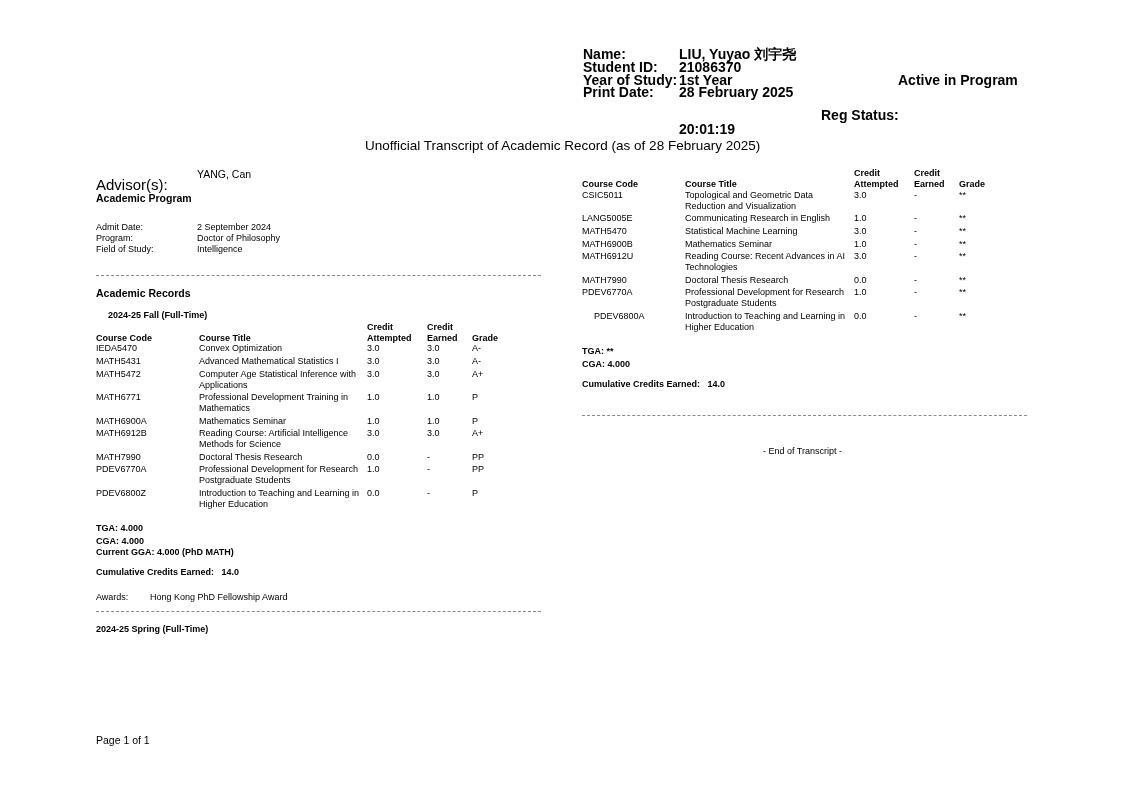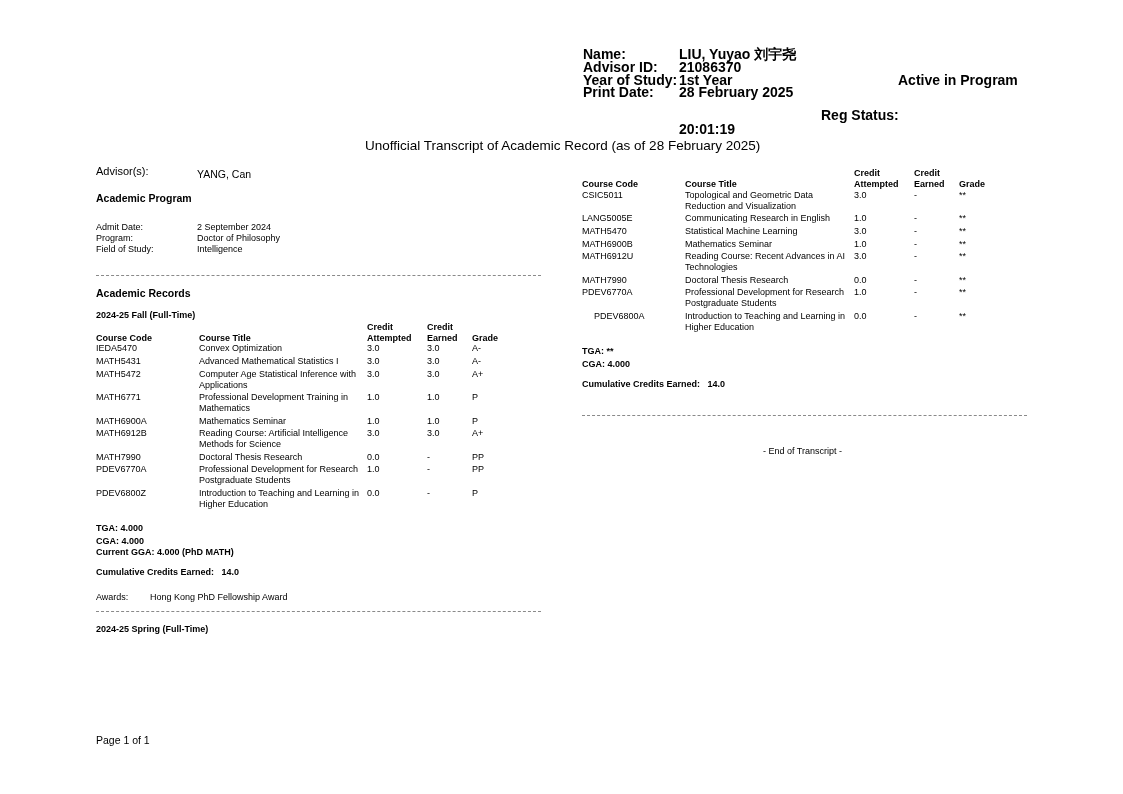--- a/index.html
+++ b/index.html
@@ -14,50 +14,50 @@
   .row .c { position: absolute; white-space: nowrap; }
   .row .t { position: absolute; white-space: normal; }
   .th { font-weight: bold; font-size: 9px; line-height: 11px; position: absolute; white-space: nowrap; }
 </style>
 </head>
 <body>
 
 <div>
   <div class="abs hdr" style="left:583px;top:48px;">Name:</div>
   <div class="abs hdr" style="left:679px;top:48px;">LIU, Yuyao 刘宇尧</div>
-  <div class="abs hdr" style="left:583px;top:61px;">Advisor ID:</div>
+  <div class="abs hdr" style="left:583px;top:61px;">Student ID:</div>
   <div class="abs hdr" style="left:679px;top:61px;">21086370</div>
   <div class="abs hdr" style="left:583px;top:74px;">Year of Study:</div>
   <div class="abs hdr" style="left:679px;top:74px;">1st Year</div>
   <div class="abs hdr" style="left:821px;top:74px;margin-top:35px;">Reg Status:</div>
   <div class="abs hdr" style="left:898px;top:74px;">Active in Program</div>
   <div class="abs hdr" style="left:583px;top:86px;">Print Date:</div>
   <div class="abs hdr" style="left:679px;top:86px;">28 February 2025</div>
   <div class="abs hdr" style="left:679px;top:99px;margin-top:24px;">20:01:19</div>
 </div>
 
 <div class="abs" style="left:365px;top:138px;font-size:13.5px;">Unofficial Transcript of Academic Record (as of 28 February 2025)</div>
 
-<div class="abs" style="left:96px;top:165px;font-size:11px;">Advisor(s):</div>
+<div class="abs" style="left:96px;top:176px;font-size:15px;">Advisor(s):</div>
 <div class="abs" style="left:197px;top:168px;font-size:10.5px;">YANG, Can</div>
 
 <div class="abs b" style="left:96px;top:192px;font-size:10.5px;">Academic Program</div>
 
 <div class="abs sm" style="left:96px;top:222px;">Admit Date:</div>
 <div class="abs sm" style="left:197px;top:222px;">2 September 2024</div>
 <div class="abs sm" style="left:96px;top:233px;">Program:</div>
 <div class="abs sm" style="left:197px;top:233px;">Doctor of Philosophy</div>
 <div class="abs sm" style="left:96px;top:244px;">Field of Study:</div>
 <div class="abs sm" style="left:197px;top:244px;">Intelligence</div>
 
 <div class="dash" style="left:96px;top:275px;width:445px;"></div>
 
 <div class="abs b" style="left:96px;top:287px;font-size:10.5px;">Academic Records</div>
 
-<div class="abs b sm" style="left:96px;top:310px;">2024-25 Fall (Full-Time)</div>
+<div class="abs b sm" style="left:108px;top:310px;">2024-25 Fall (Full-Time)</div>
 
 <div>
   <div class="th" style="left:96px;top:333px;">Course Code</div>
   <div class="th" style="left:199px;top:333px;">Course Title</div>
   <div class="th" style="left:367px;top:322px;">Credit</div>
   <div class="th" style="left:367px;top:333px;">Attempted</div>
   <div class="th" style="left:427px;top:322px;">Credit</div>
   <div class="th" style="left:427px;top:333px;">Earned</div>
   <div class="th" style="left:472px;top:333px;">Grade</div>
 </div>

